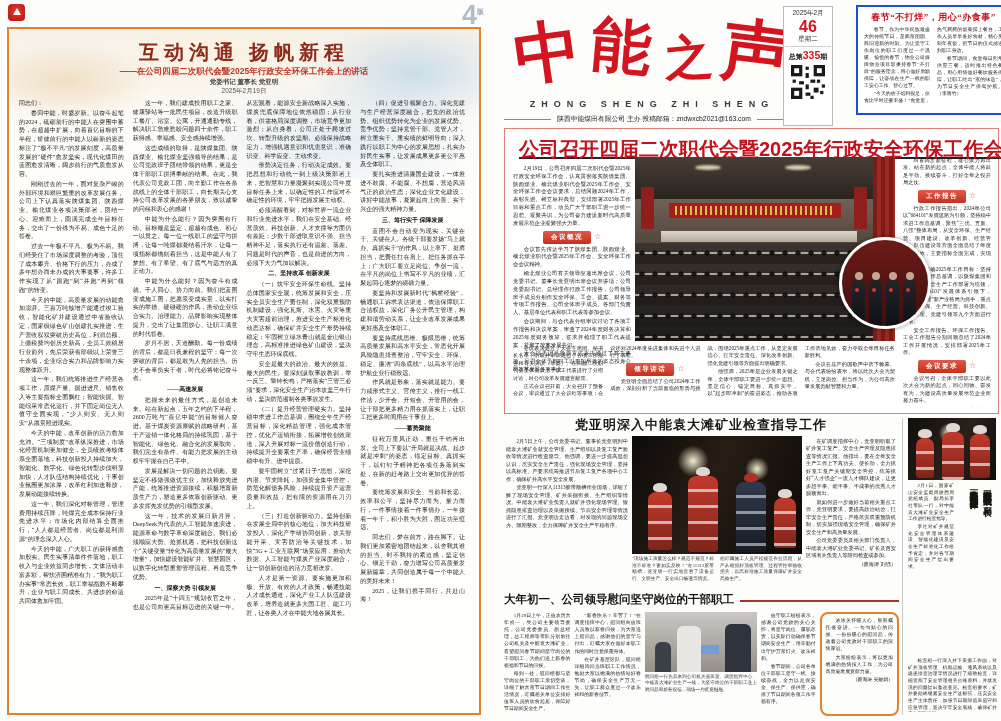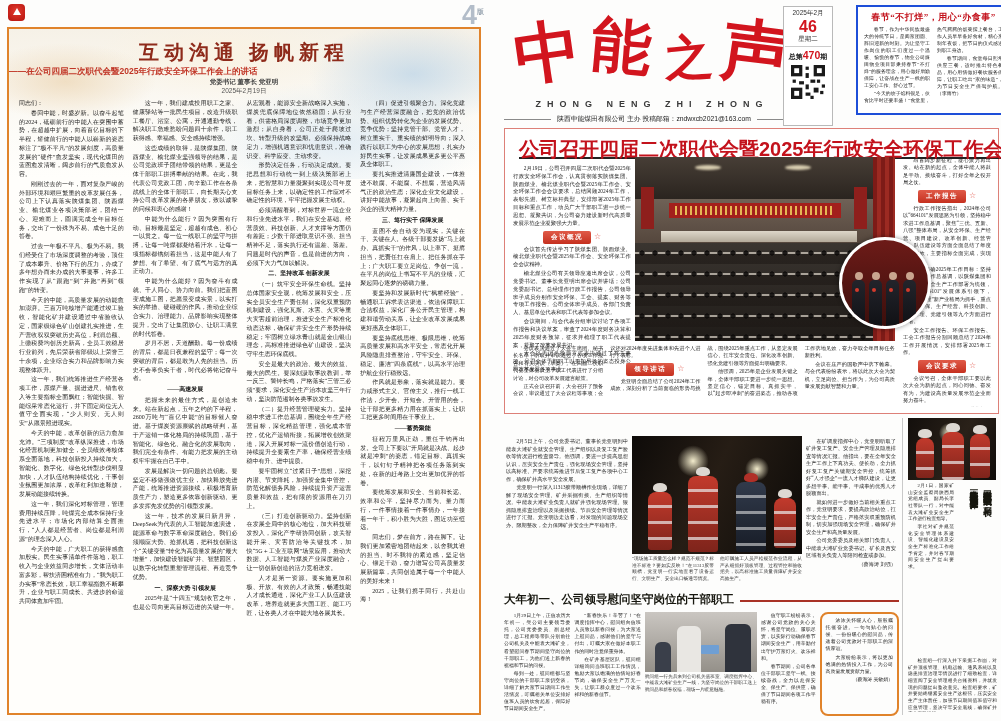--- a/index.html
+++ b/index.html
@@ -26,21 +26,21 @@
   .lp-pagenum .n{font:800 27px "Liberation Sans",sans-serif;color:#b3bdc9;}
   .lp-pagenum .w{font:600 7px "Liberation Sans",sans-serif;color:#9aa6b2;vertical-align:10px;}
   .lp-box{left:7px;top:27px;width:470px;height:684px;border:2px solid #e0832b;background:#fffefb;overflow:hidden;}
   .lp-deco{left:0;top:0;right:0;height:150px;background:
       radial-gradient(130px 55px at 12% 35%,rgba(232,203,160,.55),transparent 70%),
       radial-gradient(170px 60px at 45% 18%,rgba(250,242,226,.9),transparent 75%),
       radial-gradient(150px 75px at 86% 30%,rgba(148,190,226,.45),transparent 70%),
       radial-gradient(200px 80px at 70% 75%,rgba(188,214,236,.4),transparent 75%),
       linear-gradient(180deg,#f6f1e7,#fdfcf8 70%,rgba(255,255,255,0));}
   .lp-title{left:0;top:10px;width:100%;text-align:center;font:900 20px "Liberation Serif",serif;color:#8e2a1a;letter-spacing:5px;}
-  .lp-sub{left:0;top:37px;width:100%;font:700 8.5px "Liberation Sans",sans-serif;color:#c03526;}
+  .lp-sub{left:0;top:37px;width:100%;text-align:center;font:700 8.5px "Liberation Sans",sans-serif;color:#c03526;}
   .lp-byline{left:0;top:49px;width:100%;text-align:center;font:700 6.5px "Liberation Sans",sans-serif;color:#444;}
   .lp-date{left:0;top:58px;width:100%;text-align:center;font:400 6.5px "Liberation Sans",sans-serif;color:#555;}
   .lp-flow{left:10px;top:70px;width:446px;height:606px;column-count:4;column-gap:9px;
            font-size:6px;line-height:1.46;color:#232323;overflow:hidden;}
   
   .mast{left:508px;top:2px;width:288px;height:96px;display:flex;align-items:center;justify-content:space-around;}
   .mast-char{font-family:"DejaVu Serif",serif;font-weight:900;color:#d2151e;}
   .mast-char:nth-child(1){font-size:66px;transform:rotate(-8deg) translateY(3px);}
   .mast-char:nth-child(2){font-size:60px;transform:rotate(5deg) translateY(-3px);}
   .mast-char:nth-child(3){font-size:48px;transform:rotate(-6deg) translateY(8px);}
@@ -185,32 +185,32 @@
         <div class="fi"><span class="txt">2025，让我们携手同行，共赴山海！</span></div>
       </div>
   </div>
 
   <div class="abs mast">
       <span class="mast-char">中</span>
       <span class="mast-char">能</span>
       <span class="mast-char">之</span>
       <span class="mast-char">声</span>
     </div>
-  <div class="abs mast-py">ZHONG NENG ZHI ZHONG</div>
+  <div class="abs mast-py">ZHONG SHENG ZHI SHENG</div>
   <div class="abs mast-pub">
     <span class="ln"></span>
     <span class="t">陕西中能煤田有限公司  主办      投稿邮箱：zndwxcb2021@163.com</span>
     <span class="ln"></span>
   </div>
 
   <div class="abs datebox">
     <div class="db-ym">2025年2月</div>
     <div class="db-day">46</div>
     <div class="db-wd">星期二</div>
-    <div class="db-issue"><span>总第</span><span class="no">470</span><span>期</span></div>
+    <div class="db-issue"><span>总第</span><span class="no">335</span><span>期</span></div>
     <svg class="db-qr" viewBox="0 0 21 21">
       <rect width="21" height="21" fill="#fff"></rect>
       <g fill="#1a1a1a">
         <rect x="0" y="0" width="7" height="7"></rect>
           <rect x="14" y="0" width="7" height="7"></rect>
           <rect x="0" y="14" width="7" height="7"></rect>
         <rect x="2" y="2" width="3" height="3" fill="#fff"></rect>
           <rect x="16" y="2" width="3" height="3" fill="#fff"></rect>
           <rect x="2" y="16" width="3" height="3" fill="#fff"></rect>
         <rect x="9" y="1" width="2" height="2"></rect>
@@ -284,20 +284,21 @@
         <div class="fi end"><span class="txt">（蔡海涛）</span></div>
       </div>
     <div class="abs circphoto">
       <div class="cfig" style="left:10px;"></div>
       <div class="cfig" style="left:27px;"></div>
       <div class="cfig" style="left:44px;"></div>
       <div class="cfig" style="left:61px;"></div>
     </div>
   </div>
 
+  <div class="abs visit-headline">党亚明深入中能袁大滩矿业检查指导工作</div>
   <div class="abs visit-left flow">
       <div class="fi"><span class="txt">2月5日上午，公司党委书记、董事长党亚明到中能袁大滩矿业就安全管理、生产组织以及复工复产验收等情况进行检查督导。他强调，要进一步提高思想认识，压实安全生产责任，强化现场安全管理，坚持以高标准、严要求统筹推进节后复工复产各项中心工作，确保矿井高水平安全发展。</span></div>
       <div class="fi"><span class="txt">党亚明一行深入11313胶带顺槽作业现场，详细了解了现场安全管理、矿井采掘衔接、生产组织等情况。中能袁大滩矿业负责人就矿井强化现场管理、狠抓隐患排查治理以及采掘接续、节后安全管理等情况进行了汇报。党亚明边走边看，对发现的问题现场交办、限期整改，全力保障矿井安全生产平稳有序。</span></div>
     </div>
   <div class="abs visit-photo">
     <div class="glow" style="left:44px;top:8px;width:34px;height:34px;"></div>
     <div class="glow" style="left:112px;top:20px;width:26px;height:26px;"></div>
     <div class="miner" style="left:16px;bottom:4px;width:24px;height:58px;"></div>
     <div class="miner" style="left:56px;bottom:2px;width:30px;height:76px;"></div>
     <div class="miner blue" style="left:104px;bottom:2px;width:30px;height:70px;"></div>

